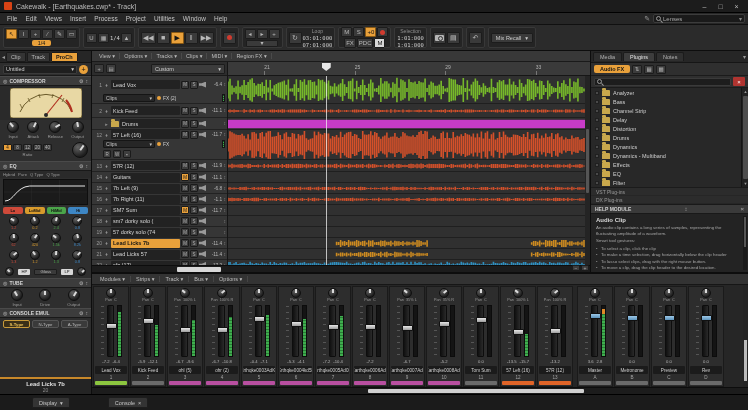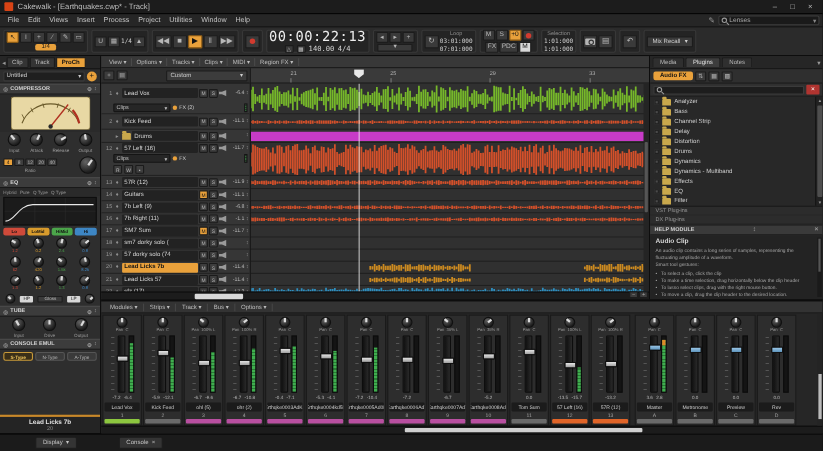--- a/index.html
+++ b/index.html
@@ -252,29 +252,20 @@
       <div class="tbtn big active">▶</div>
       <div class="tbtn big">‖</div>
       <div class="tbtn big">▶▶</div>
     </div>
     <div class="tmod">
       <div class="tbtn big rec">
           <i></i>
         </div>
     </div>
     <div class="tmod col">
-      <div class="time-display">00:00:22:13</div>
-      <div class="time-sub">
-        <div class="mini">△</div>
-        <div class="mini">▩</div>
-        <span class="tempo">140.00</span>
-        <span class="tempo">4/4</span>
-      </div>
-    </div>
-    <div class="tmod col">
       <div class="trow">
         <div class="tbtn">◂</div>
         <div class="tbtn">▸</div>
         <div class="tbtn">+</div>
       </div>
       <div class="trow">
           <div class="tbtn" style="width:32px;height:7px;">▾</div>
         </div>
     </div>
     <div class="tmod">

